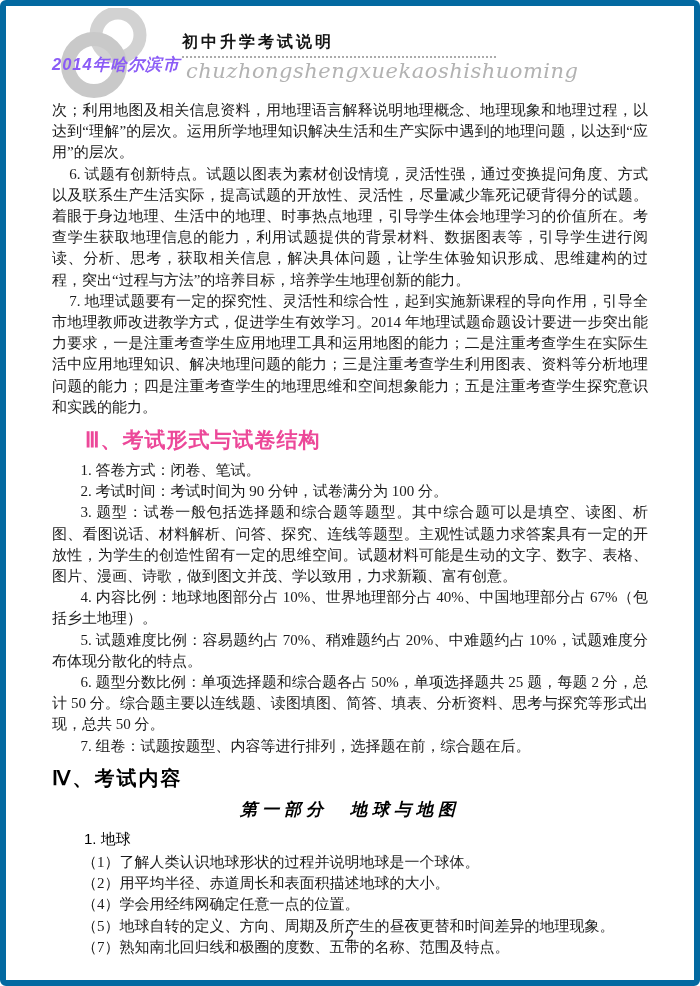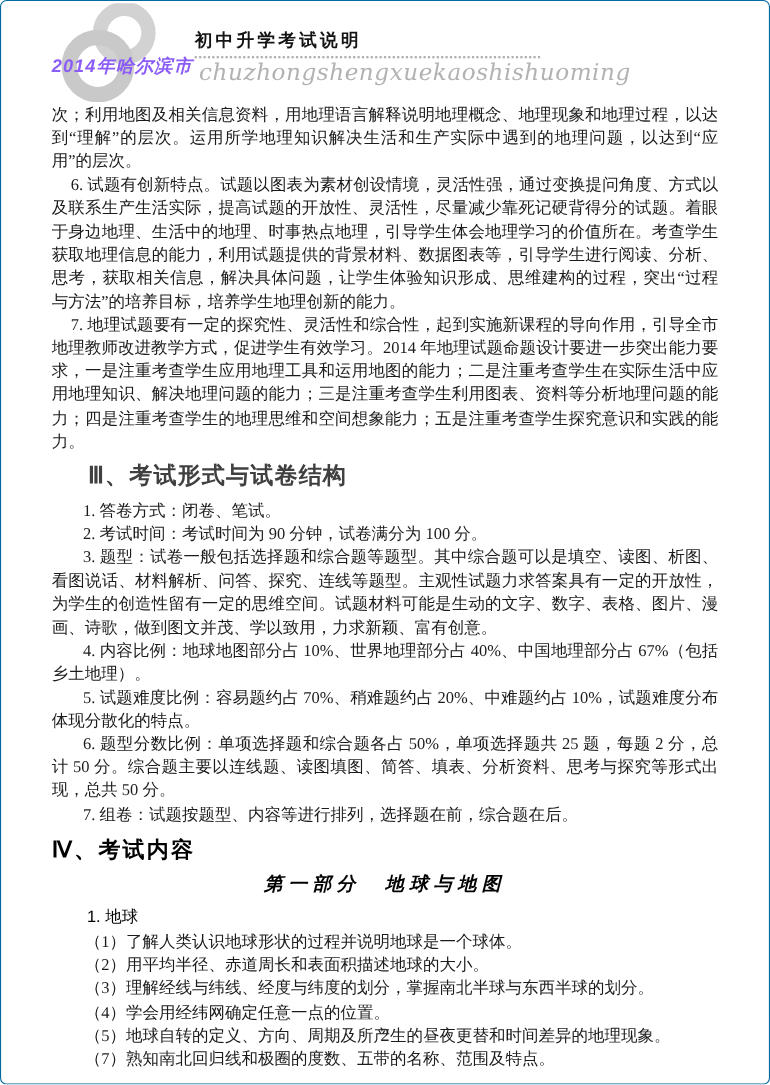--- a/index.html
+++ b/index.html
@@ -2,21 +2,21 @@
 <html><head>
 <meta charset="utf-8">
 <style>
   html, body { margin: 0; padding: 0; background: #ffffff; }
   .page {
     position: relative;
     width: 700px;
     height: 986px;
     box-sizing: border-box;
     background: #ffffff;
-    border: 1px solid #0369a1;
+    border: 6px solid #0369a1;
     border-radius: 6px;
     overflow: hidden;
     font-family: "Liberation Serif", "DejaVu Serif", serif;
     color: #1b1b1b;
   }
   
   .hdr { position: relative; height: 92px; }
   .logo { position: absolute; left: 50px; top: 2px; }
   .doc-title {
     position: absolute; left: 176px; top: 26px;
@@ -41,23 +41,23 @@
   
   .content { margin: 2px 46px 0 46px; font-size: 15px; line-height: 21.2px; }
   .body-text {
     margin: 0; text-align: justify; text-justify: inter-ideograph; color: #1b1b1b;
   }
   .no-indent { text-indent: 0; }
   .indent1 { text-indent: 1.15em; }
   .indent2 { text-indent: 1.9em; }
   .section-heading {
     margin: 9px 0 7px 33px;
-    font-family: Liberation Mono, monospace;
+    font-family: Liberation Sans, sans-serif;
     font-weight: bold; font-size: 21px; line-height: 26px;
-    letter-spacing: 1px; color: #404040;
+    letter-spacing: 1px; color: #ec4899;
   }
   .center-heading {
     margin: 10px 0 4px 0; 
     font-family: Liberation Mono, monospace;
     font-weight: bold; font-size: 20px; line-height: 26px;
     letter-spacing: 2px; color: #000;
   }
   .part-title {
     margin: 2px 0 7px 0; text-align: center;
     font-family: "DejaVu Serif", serif; font-style: italic; font-weight: bold;
@@ -106,21 +106,20 @@
     <p class="body-text indent2">5. 试题难度比例：容易题约占 70%、稍难题约占 20%、中难题约占 10%，试题难度分布体现分散化的特点。</p>
     <p class="body-text indent2">6. 题型分数比例：单项选择题和综合题各占 50%，单项选择题共 25 题，每题 2 分，总计 50 分。综合题主要以连线题、读图填图、简答、填表、分析资料、思考与探究等形式出现，总共 50 分。</p>
     <p class="body-text indent2">7. 组卷：试题按题型、内容等进行排列，选择题在前，综合题在后。</p>
 
     <h2 class="center-heading">Ⅳ、考试内容</h2>
     <div class="part-title">第一部分　地球与地图</div>
 
     <h3 class="sub-title">1. 地球</h3>
     <p class="body-text sub-item">（1）了解人类认识地球形状的过程并说明地球是一个球体。</p>
     <p class="body-text sub-item">（2）用平均半径、赤道周长和表面积描述地球的大小。</p>
-    <p class="body-text sub-item">（3）理解经线与纬线、经度与纬度的划分，掌握南北半球与东西半球的划分。</p>
     <p class="body-text sub-item">（4）学会用经纬网确定任意一点的位置。</p>
     <p class="body-text sub-item">（5）地球自转的定义、方向、周期及所产生的昼夜更替和时间差异的地理现象。</p>
     <p class="body-text sub-item">（7）熟知南北回归线和极圈的度数、五带的名称、范围及特点。</p>
 
   </main>
 
   <div class="page-number">2</div>
 
 </div>
 

